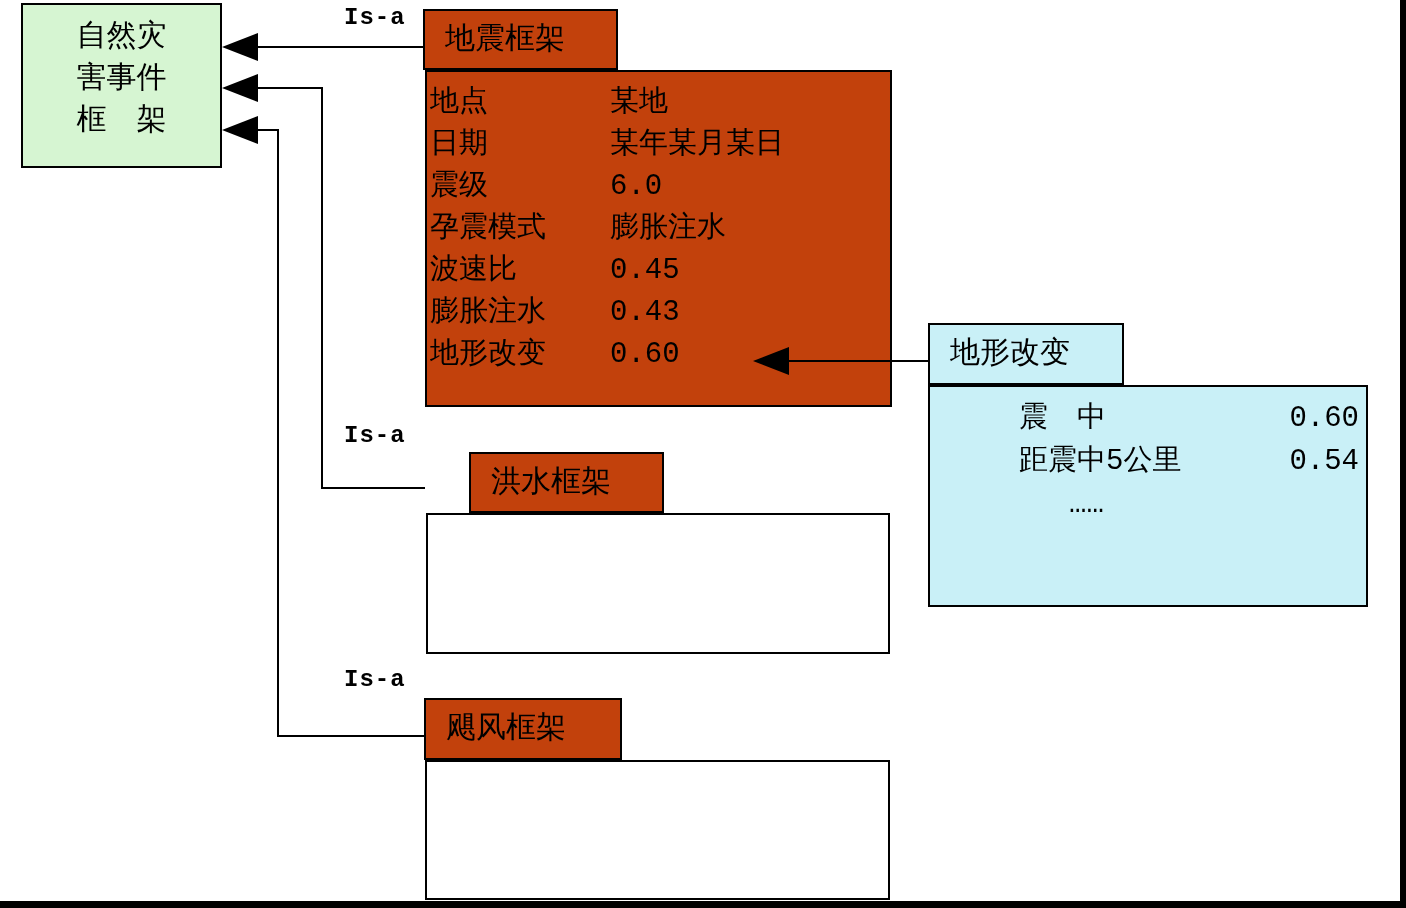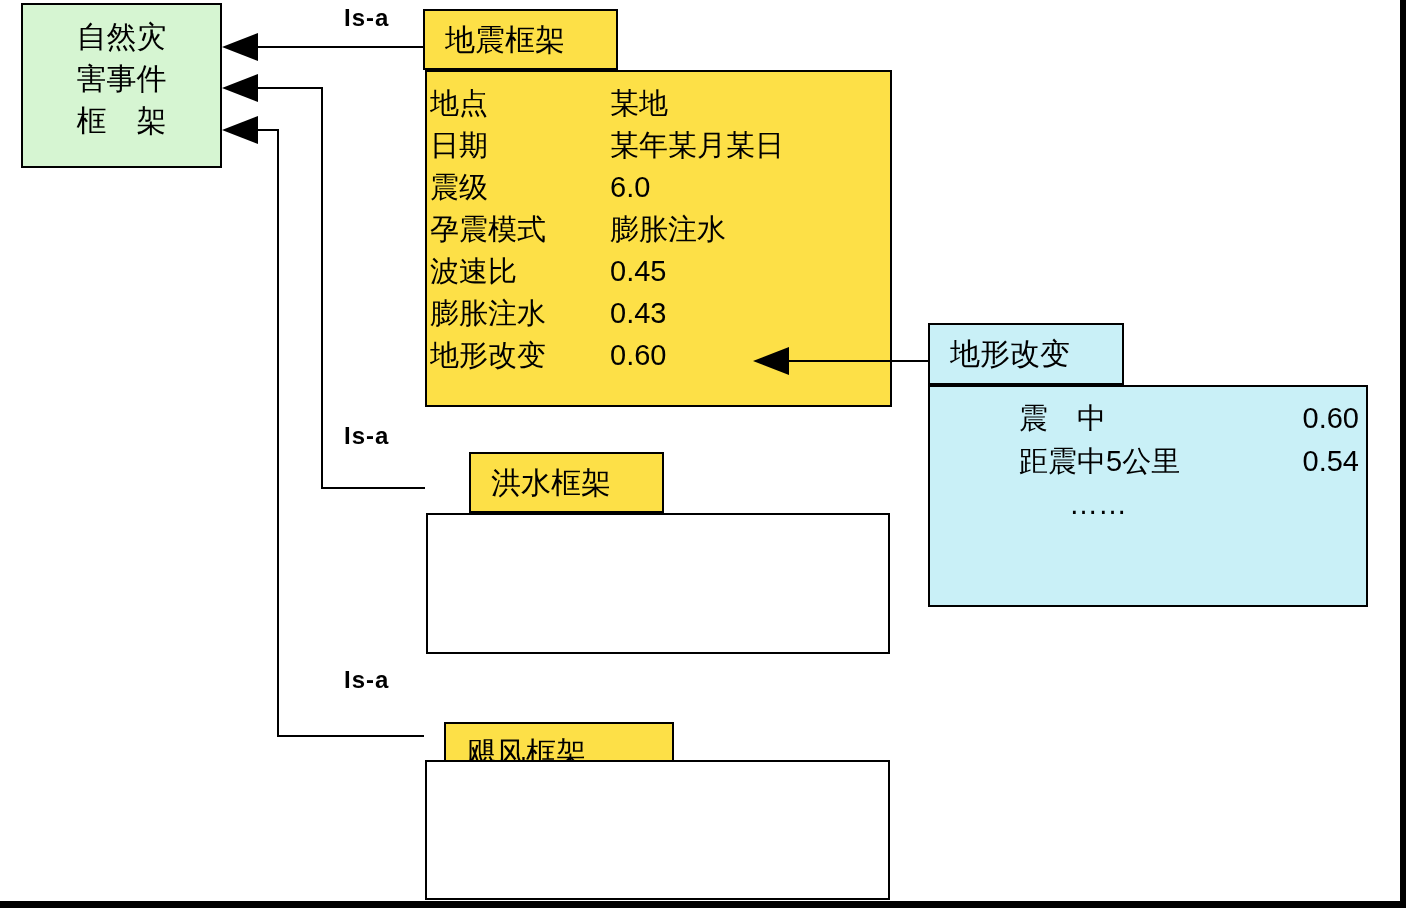--- a/index.html
+++ b/index.html
@@ -1,22 +1,22 @@
 <!DOCTYPE html>
 <html><head>
 <meta charset="utf-8">
 <style>
   html,body{margin:0;padding:0;background:#ffffff;}
   #canvas{
     position:relative;width:1406px;height:908px;background:#ffffff;overflow:hidden;
-    font-family:Liberation Sans, sans-serif;color:#000;
+    font-family:Liberation Mono, monospace;color:#000;
   }
   .box{position:absolute;border:2px solid #000;box-sizing:border-box;}
   .green{background:#d6f5d2;}
-  .yellow{background:#fde047;}
+  .yellow{background:#c2410c;}
   .cyan{background:#c9f0f7;}
   .white{background:#ffffff;}
   .line{position:absolute;background:#000;}
   .arrow-left{
     position:absolute;width:0;height:0;
     border-top:14px solid transparent;border-bottom:14px solid transparent;
     border-right:36px solid #000;
   }
   .isa{position:absolute;font-size:24px;font-weight:bold;letter-spacing:1px;}
   .root-title{
@@ -114,21 +114,21 @@
     <div class="slot-row">
       <span class="slot-ellipsis">……</span>
     </div>
   </div>
 
   <div class="box yellow" style="left:425px;top:452px;width:195px;height:61px;margin-left:44px;">
     <div class="tab-title">洪水框架</div>
   </div>
   <div class="box white" style="left:426px;top:513px;width:464px;height:141px;"></div>
 
-  <div class="box yellow" style="left:444px;top:698px;width:230px;height:62px;margin-top:24px;">
+  <div class="box yellow" style="left:424px;top:698px;width:198px;height:62px;">
     <div class="tab-title">飓风框架</div>
   </div>
   <div class="box white" style="left:425px;top:760px;width:465px;height:140px;"></div>
 
   <div class="line" style="left:1400px;top:0;width:6px;height:908px;"></div>
   <div class="line" style="left:0;top:901px;width:1406px;height:7px;"></div>
 
 </div>
 
 </body></html>

